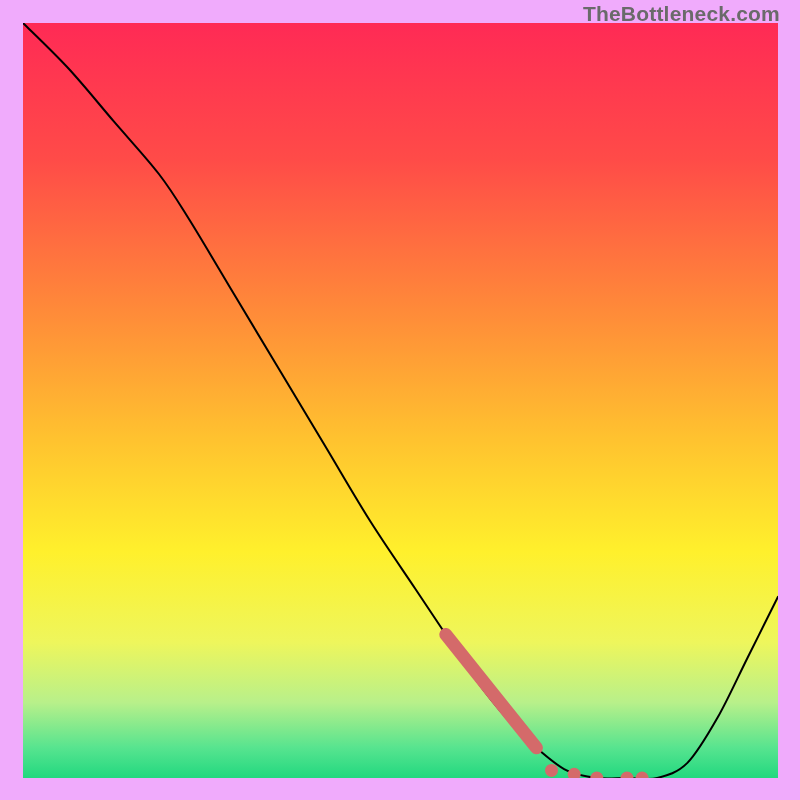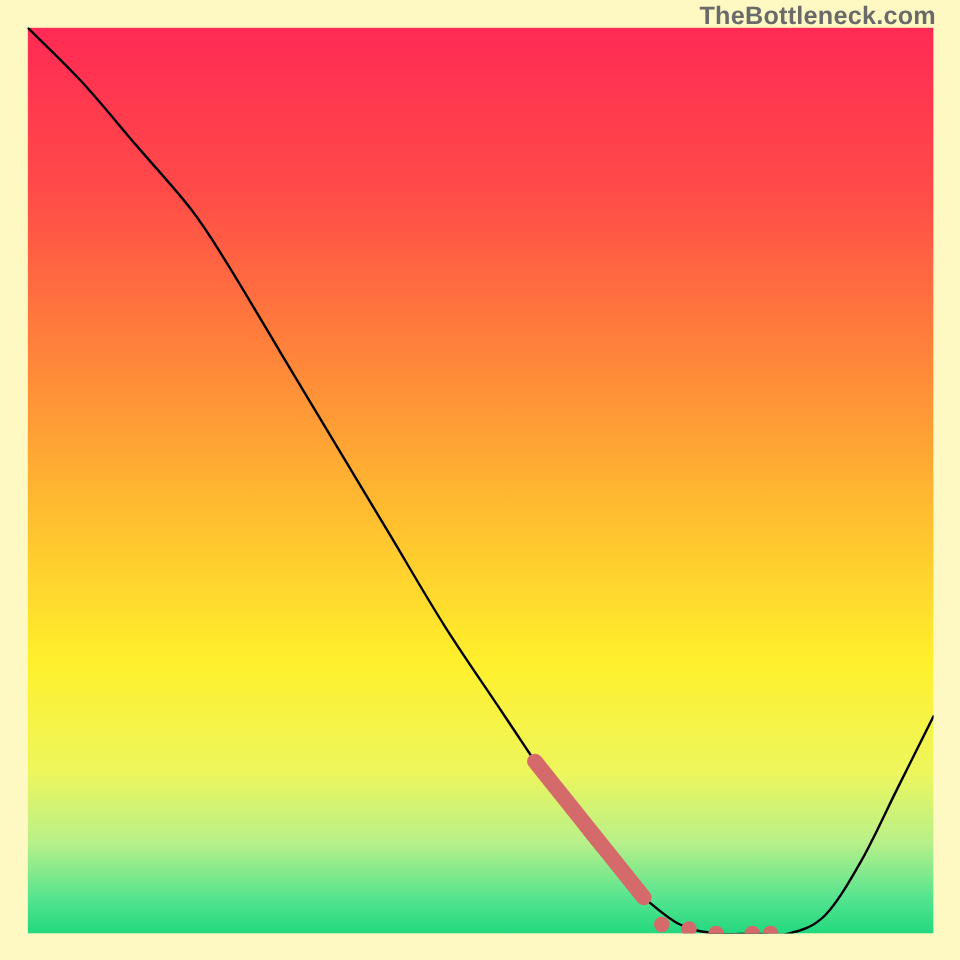--- a/index.html
+++ b/index.html
@@ -7,21 +7,21 @@
     padding: 0;
     width: 800px;
     height: 800px;
     background: #000;
     overflow: hidden;
   }
   .frame {
     position: relative;
     width: 800px;
     height: 800px;
-    background: #fef9c3;
+    background: #f0abfc;
   }
   .plot {
     position: absolute;
     left: 23px;
     top: 23px;
     width: 755px;
     height: 755px;
   }
   .watermark {
     position: absolute;

